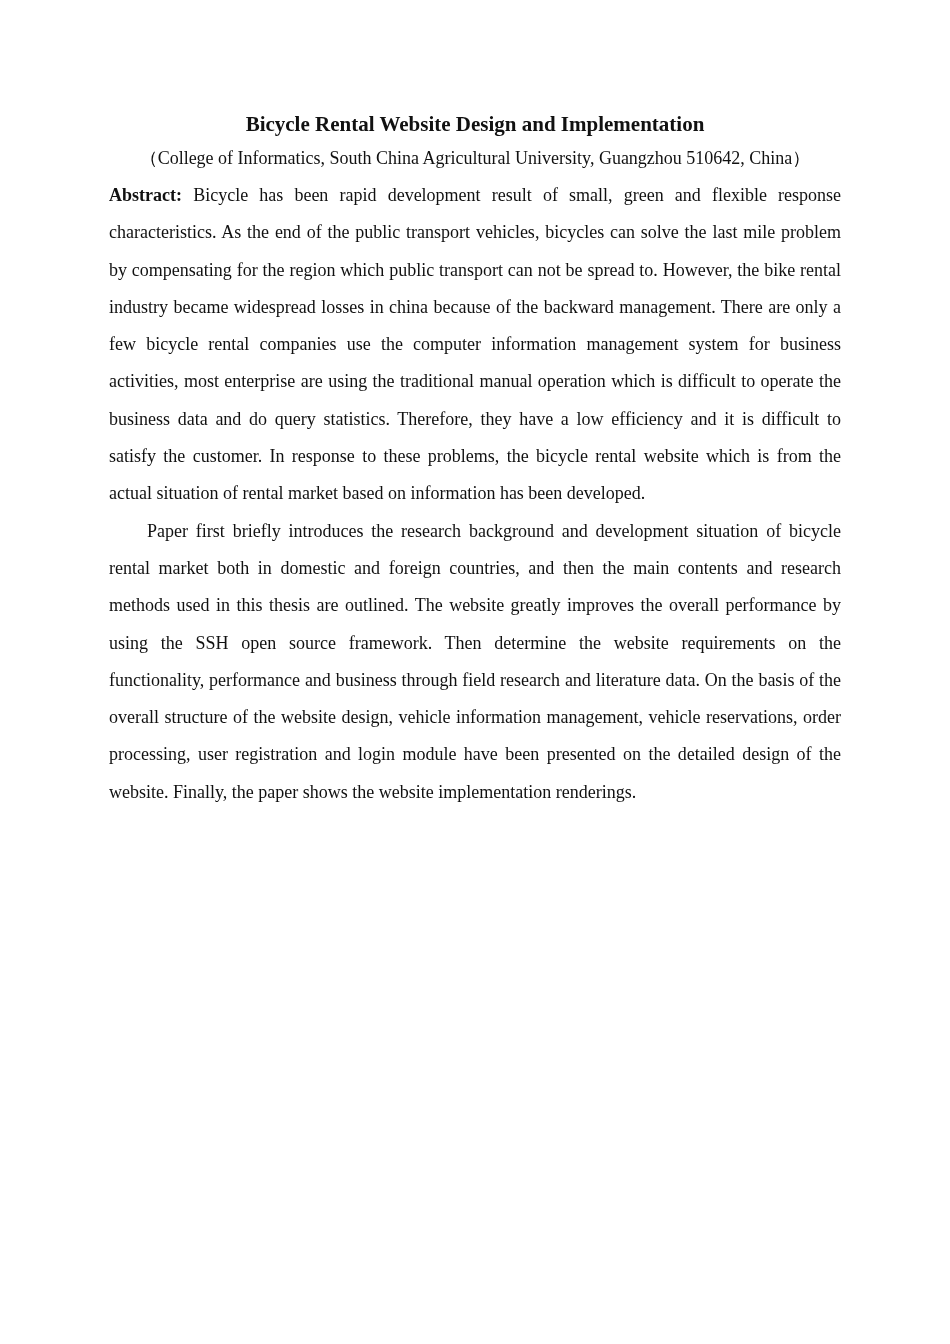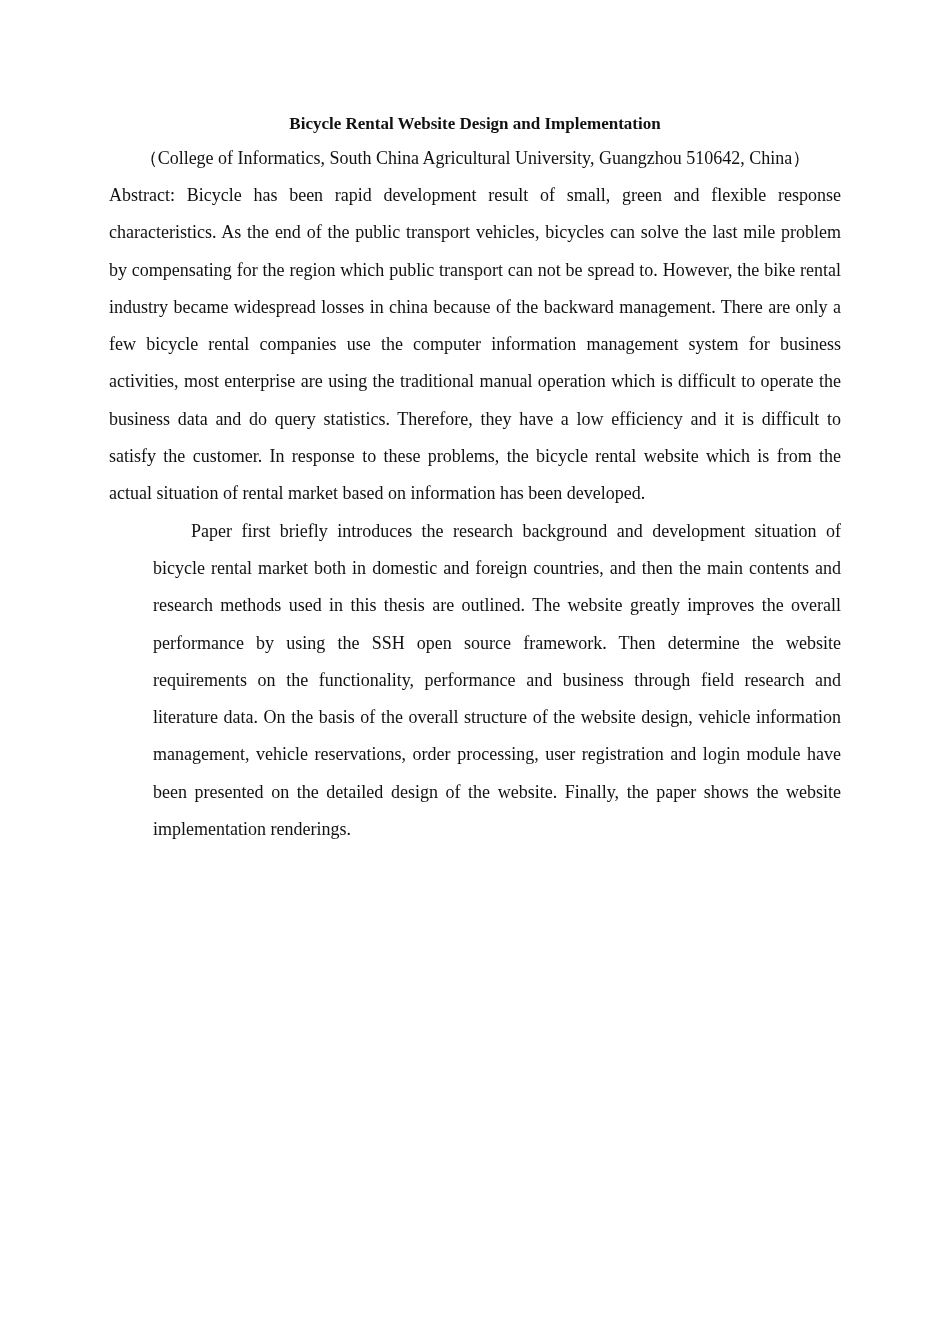--- a/index.html
+++ b/index.html
@@ -2,32 +2,32 @@
 <html><head>
 <meta charset="utf-8">
 <style>
   html, body { margin: 0; padding: 0; background: #ffffff; }
   body { width: 950px; height: 1344px; position: relative; overflow: hidden; }
   .page {
     position: absolute; left: 109px; top: 108px; width: 732px;
     font-family: "Liberation Serif", serif; color: #111; font-size: 18px;
   }
   .title {
-    text-align: center; font-weight: bold; font-size: 17px;
+    text-align: center; font-weight: bold; font-size: 21px;
     line-height: 32px; margin: 0;
   }
   .affil {
     text-align: center; font-size: 18px; line-height: 37px; margin: 0;
     white-space: nowrap;
   }
   .para {
     text-align: justify; line-height: 37.3px; margin: 0;
   }
-  .indent { text-indent: 38px; margin-left: 44px; }
-  .label { font-weight: normal; }
+  .indent { text-indent: 38px; }
+  .label { font-weight: bold; }
   .kw { line-height: 37.3px; margin: 0; }
 </style>
 </head>
 <body>
 
 <div class="page">
   <h1 class="title">Bicycle Rental Website Design and Implementation</h1>
   <p class="affil">（College of Informatics, South China Agricultural University, Guangzhou 510642, China）</p>
 
   <p class="para"><span class="label">Abstract:</span> <span>Bicycle has been rapid development result of small, green and flexible response characteristics. As the end of the public transport vehicles, bicycles can solve the last mile problem by compensating for the region which public transport can not be spread to. However, the bike rental industry became widespread losses in china because of the backward management. There are only a few bicycle rental companies use the computer information management system for business activities, most enterprise are using the traditional manual operation which is difficult to operate the business data and do query statistics. Therefore, they have a low efficiency and it is difficult to satisfy the customer. In response to these problems, the bicycle rental website which is from the actual situation of rental market based on information has been developed.</span></p>

